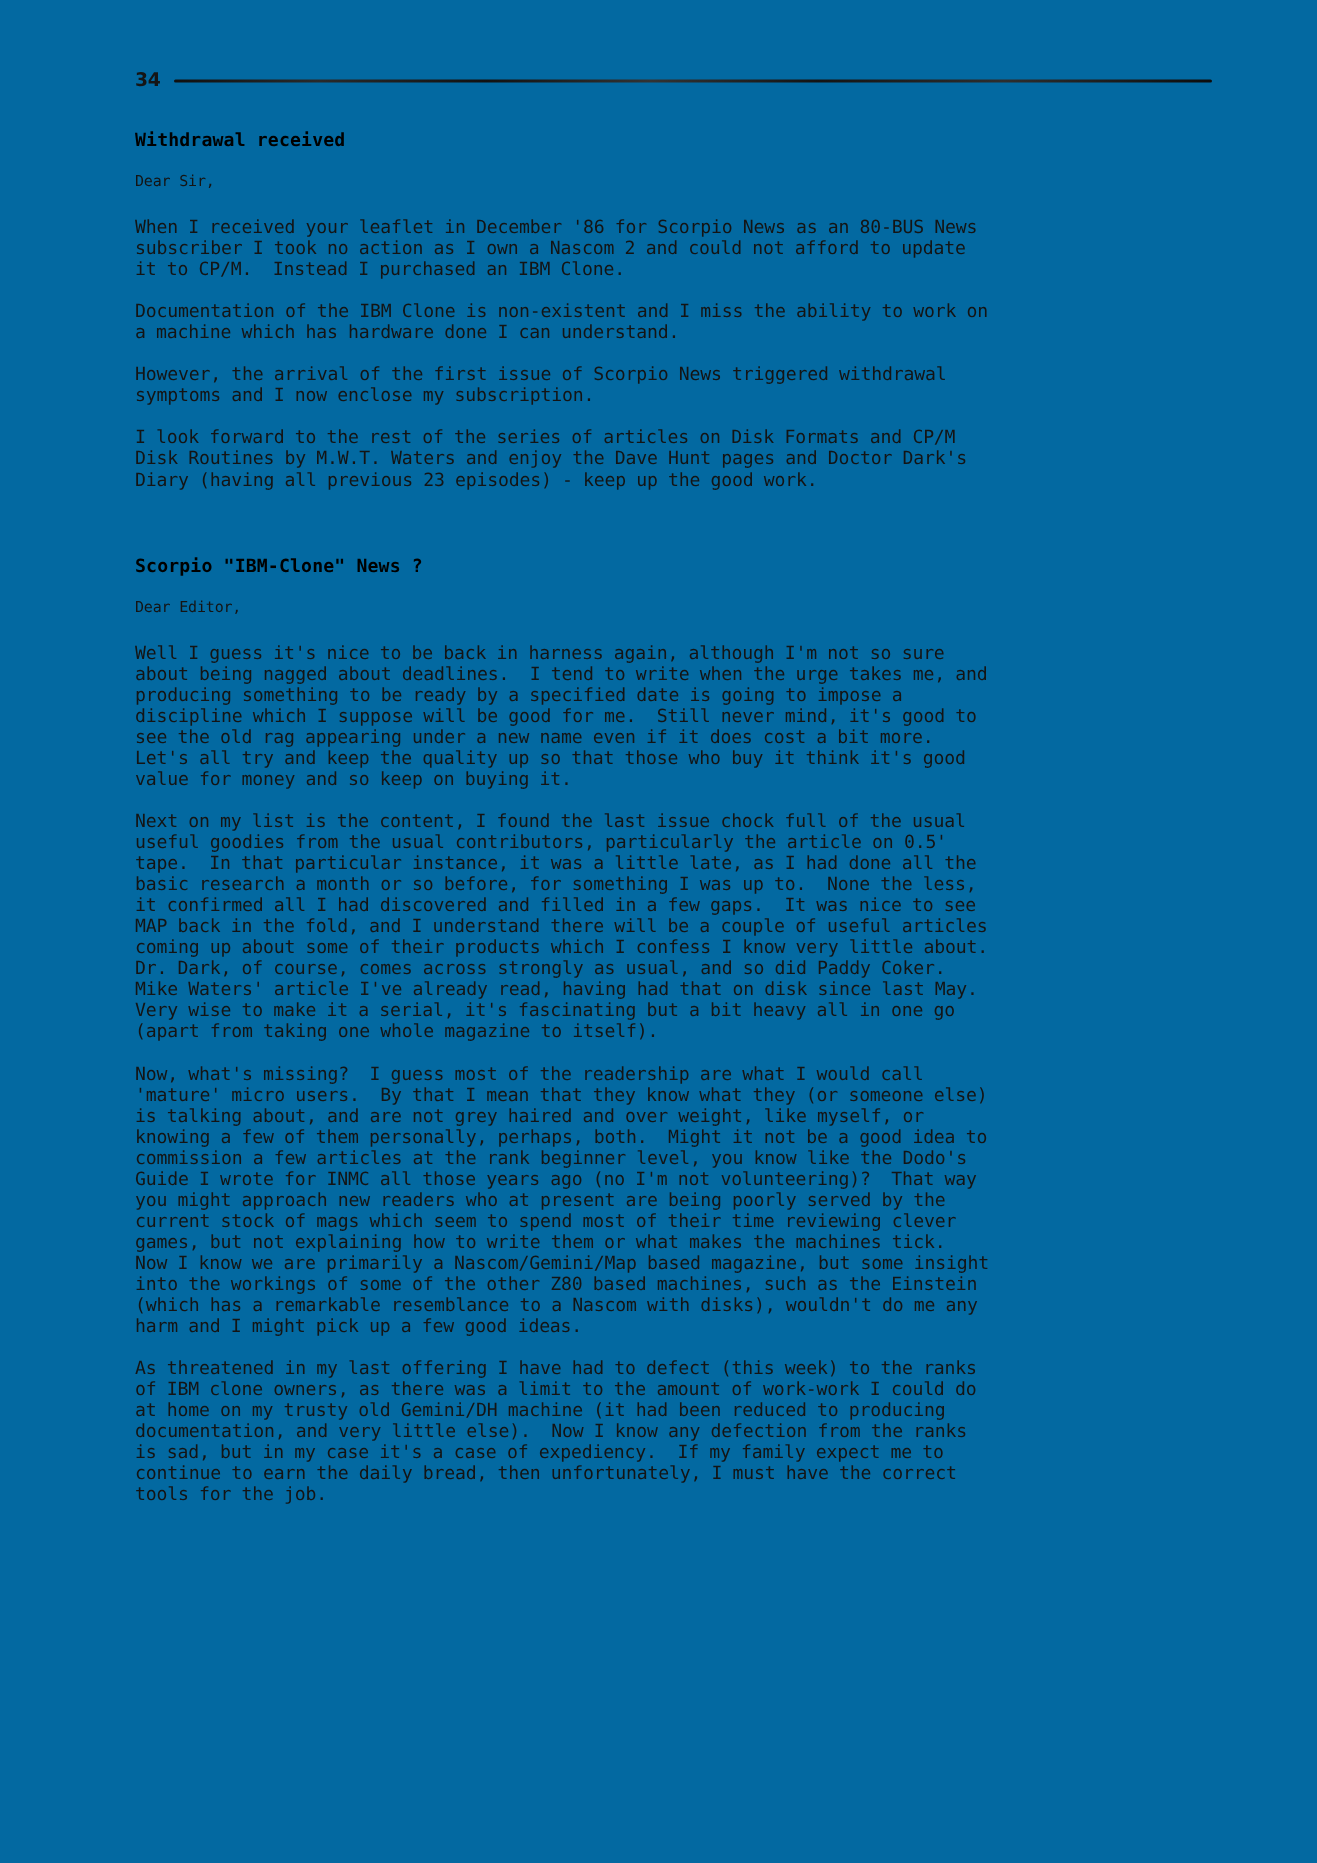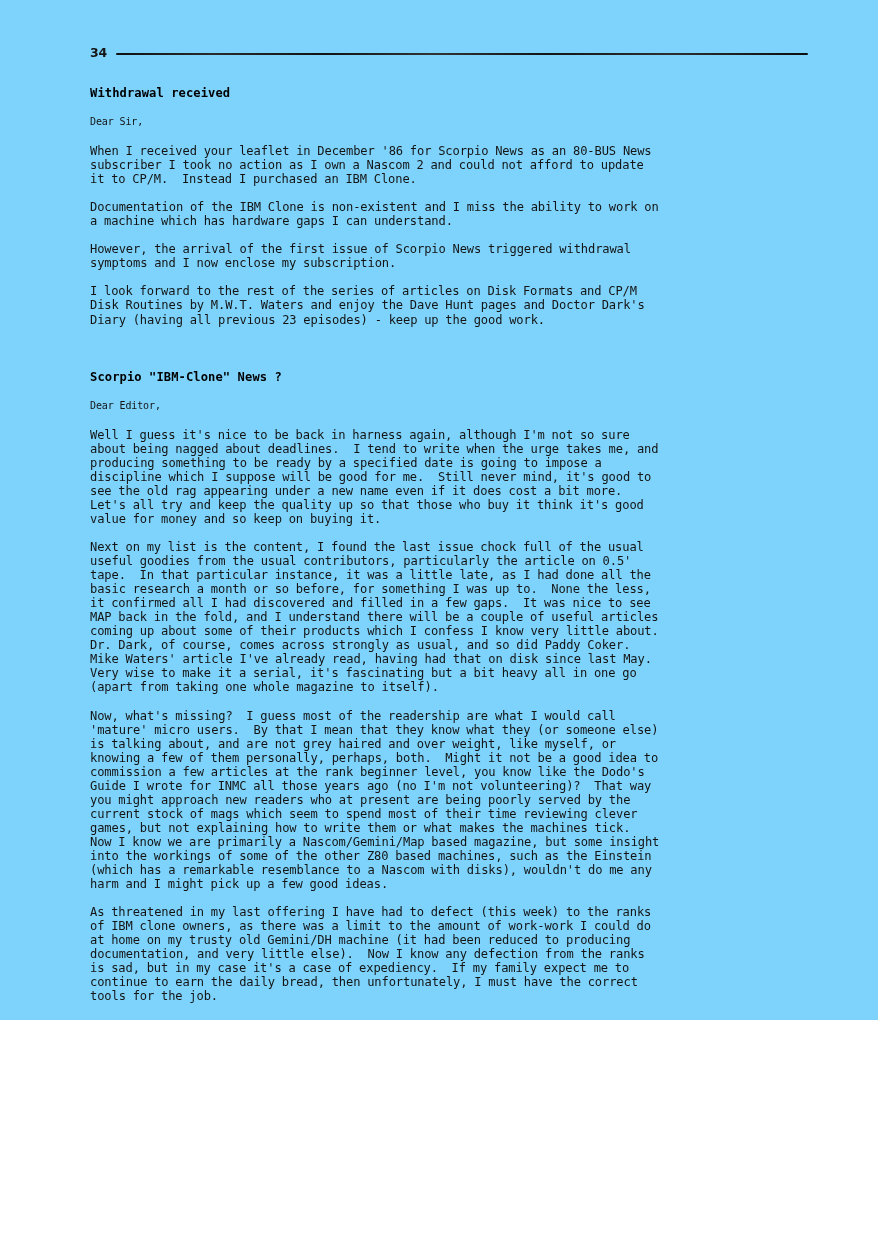--- a/index.html
+++ b/index.html
@@ -7,22 +7,22 @@
     margin: 0;
     padding: 0;
     background: #ffffff;
   }
   body {
     font-family: "DejaVu Sans Mono", monospace;
   }
   .page {
     position: relative;
     width: 878px;
-    height: 1020px;
-    background: #7dd3fc;
+    height: 1242px;
+    background: #0369a1;
     overflow: hidden;
   }
 
   
   .header {
     position: absolute;
     left: 90px;
     top: 42px;
     width: 718px;
     height: 22px;
@@ -110,21 +110,21 @@
 
     <div class="salutation">Dear Sir,</div>
     <div class="gap-md"></div>
 
     <div class="blk">When I received your leaflet in December '86 for Scorpio News as an 80-BUS News
 subscriber I took no action as I own a Nascom 2 and could not afford to update
 it to CP/M.  Instead I purchased an IBM Clone.</div>
     <div class="gap-sm"></div>
 
     <div class="blk">Documentation of the IBM Clone is non-existent and I miss the ability to work on
-a machine which has hardware gaps I can understand.</div>
+a machine which has hardware done I can understand.</div>
     <div class="gap-sm"></div>
 
     <div class="blk">However, the arrival of the first issue of Scorpio News triggered withdrawal
 symptoms and I now enclose my subscription.</div>
     <div class="gap-sm"></div>
 
     <div class="blk">I look forward to the rest of the series of articles on Disk Formats and CP/M
 Disk Routines by M.W.T. Waters and enjoy the Dave Hunt pages and Doctor Dark's
 Diary (having all previous 23 episodes) - keep up the good work.</div>
     <div class="gap-sm"></div>

